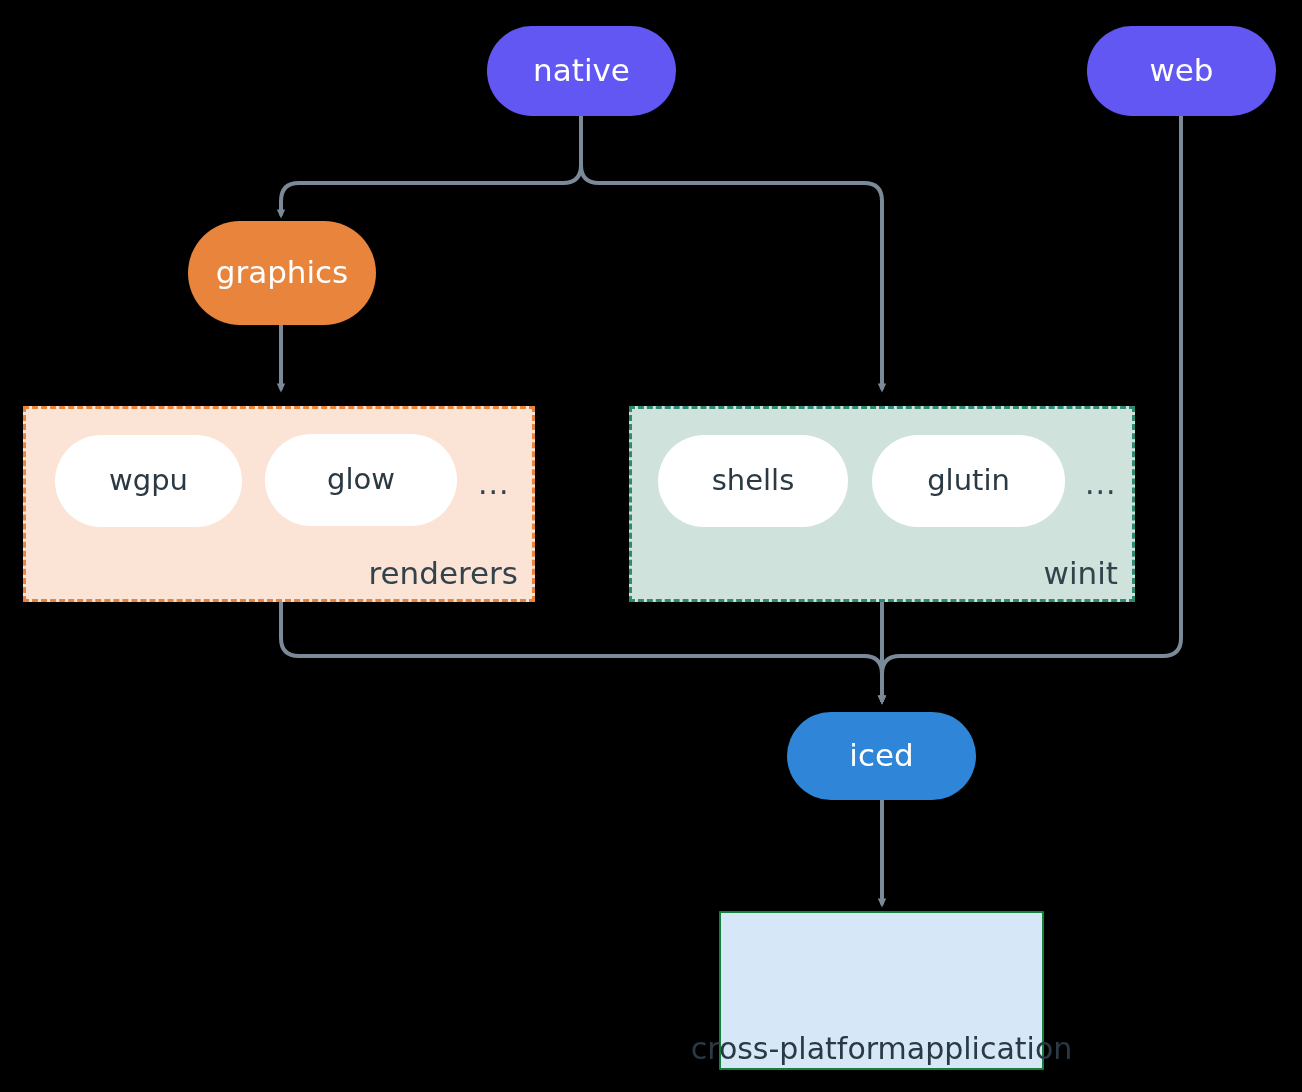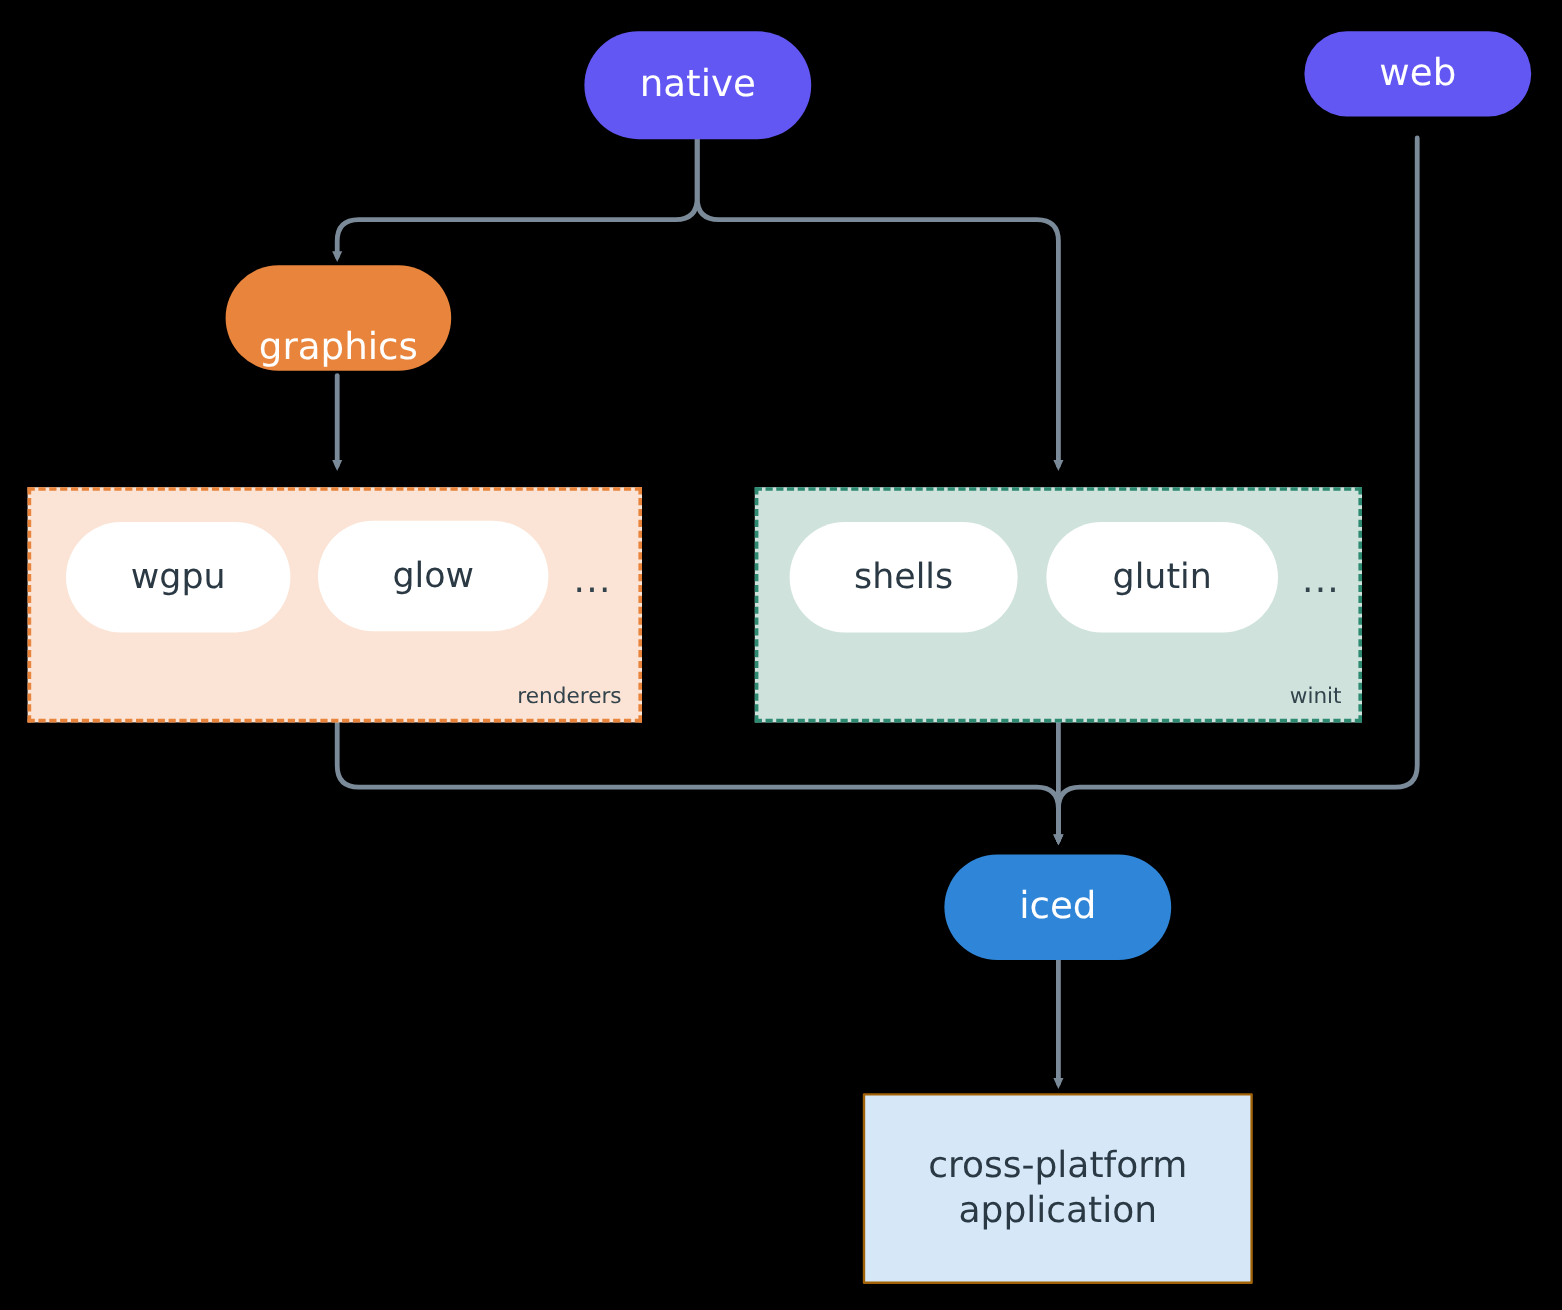--- a/index.html
+++ b/index.html
@@ -74,40 +74,40 @@
     border-color: #E8843B;
   }
   .cluster-shells {
     background: #CFE2DC;
     border-color: #2E8B72;
   }
   .cluster-label {
     position: absolute;
     right: 14px;
     bottom: 8px;
-    font-size: 18px;
+    font-size: 31px;
     color: #33434C;
     white-space: pre;
   }
   .ellipsis {
     position: absolute;
     font-size: 30px;
     color: #33434C;
     letter-spacing: 1px;
     white-space: pre;
   }
 
   
   .rect-app {
     background: #D6E8F8;
-    border: 2px solid #a16207;
+    border: 2px solid #15803d;
     color: #2A3943;
     font-size: 30px;
-    flex-direction: column;
     border-radius: 1px;
+    align-items: flex-end;
   }
 </style>
 </head>
 <body>
 
 <div id="canvas">
 
   <svg id="edges" viewBox="0 0 1302 1092" width="1302" height="1092" xmlns="http://www.w3.org/2000/svg">
     <defs>
       <marker id="arrow" markerWidth="11" markerHeight="11" refX="5.2" refY="5" orient="auto" markerUnits="userSpaceOnUse">
@@ -151,25 +151,25 @@
       <span>glutin</span>
     </div>
     <div class="ellipsis" style="left:453px; top:57px;">...</div>
     <div class="cluster-label">winit</div>
   </div>
 
   <div class="node pill pill-native" style="left:487px; top:26px; width:189px; height:90px;">
     <span>native</span>
   </div>
 
-  <div class="node pill pill-web" style="left:1087px; top:26px; width:189px; height:71px;">
+  <div class="node pill pill-web" style="left:1087px; top:26px; width:189px; height:90px;">
     <span>web</span>
   </div>
 
-  <div class="node pill pill-graphics" style="left:188px; top:221px; width:188px; height:88px;align-items:flex-end;">
+  <div class="node pill pill-graphics" style="left:188px; top:221px; width:188px; height:104px;">
     <span>graphics</span>
   </div>
 
   <div class="node pill pill-iced" style="left:787px; top:712px; width:189px; height:88px;">
     <span>iced</span>
   </div>
 
   <div class="node rect-app" style="left:719px; top:911px; width:325px; height:159px;">
     <span>cross-platform</span>
     <span>application</span>

